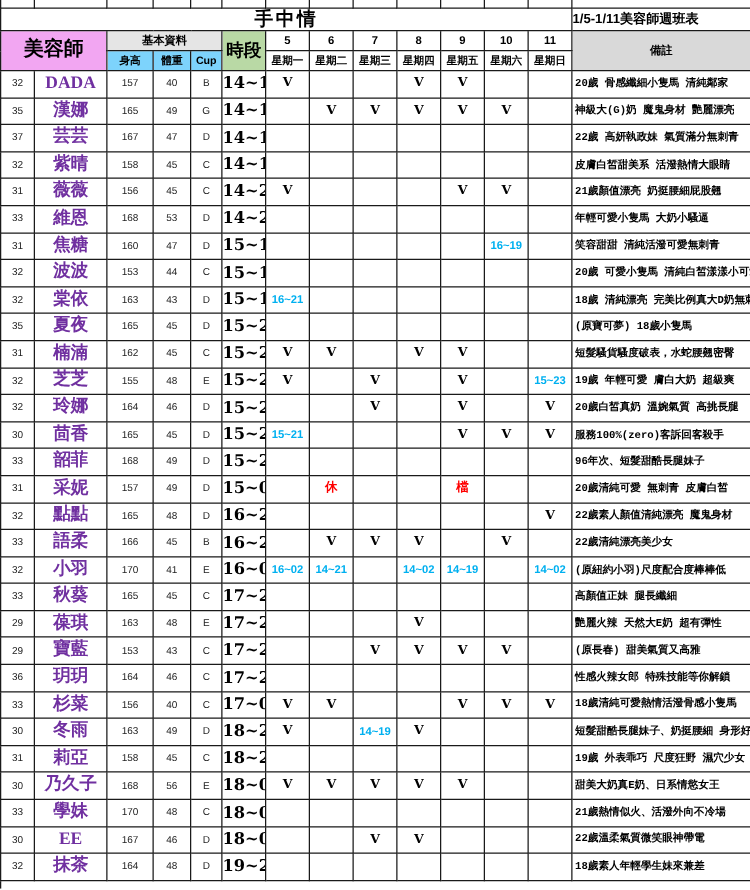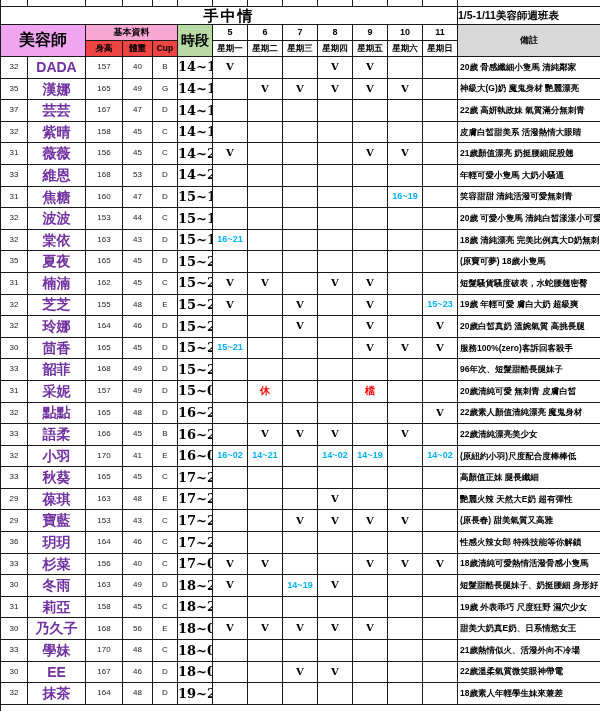--- a/index.html
+++ b/index.html
@@ -16,40 +16,40 @@
   .partial-bottom td{height:6px;border-bottom:none;border-left:none;border-right:none;border-top:1px solid #1a1a1a;}
   .partial-bottom td:first-child{border-left:1px solid #1a1a1a;}
 
   .title-row td{height:17px;}
   .title-cell{font-size:15px;font-weight:bold;color:#FF9FCE;letter-spacing:2px;}
   .subtitle-cell{font-size:10.5px;font-weight:bold;text-align:left;padding-right:3px;color:#000;}
 
   .hdr td{font-weight:bold;color:#000;}
   .hdr-row1 td,.hdr-row2 td{height:15px;}
   .hdr-beautician{background:#F2A6F2;font-size:16px;}
-  .hdr-basic{background:#f9a8d4;font-size:9px;}
-  .hdr-sub{background:#ef4444;font-size:8.5px;}
+  .hdr-basic{background:#e5e5e5;font-size:9px;}
+  .hdr-sub{background:#7dd3fc;font-size:8.5px;}
   .hdr-time{background:#B9D9A5;font-size:14px;margin-top:18px;}
   .hdr-remark{background:#D9D9D9;font-size:9px;}
   .hdr-daynum{font-size:9px;}
   .hdr-dayname{font-size:8.5px;}
   .red{color:#FF0000;margin-left:45px;}
 
   tbody td{height:20.6px;}
   .cell-age{font-size:8px;color:#222;}
-  .cell-name{font-family:Liberation Sans, sans-serif;font-weight:bold;
+  .cell-name{font-family:Liberation Serif, serif;font-weight:bold;
              font-size:14px;color:#7030A0;}
   .cell-num{font-size:8px;color:#222;}
   .cell-time{font-family:"DejaVu Serif","Liberation Serif",serif;font-weight:bold;
              font-size:13px;color:#000;}
   .day-cell{font-weight:bold;}
   .day-cell.mark{font-family:"DejaVu Serif","Liberation Serif",serif;font-size:10px;color:#000;}
   .day-cell.time-val{font-size:9px;color:#00B0F0;}
   .day-cell.status-red{font-size:10px;color:#FF0000;}
-  .cell-remark{font-size:8.5px;font-weight:bold;text-align:left;padding-left:2px;color:#000;}
+  .cell-remark{font-size:8.5px;font-weight:bold;text-align:left;padding-left:2px;color:#000;font-family:Liberation Mono, monospace;}
 </style>
 </head>
 <body>
 
 <div class="sheet">
 <table>
   <colgroup>
     <col class="c-age">
         <col class="c-name">
         <col class="c-h">

